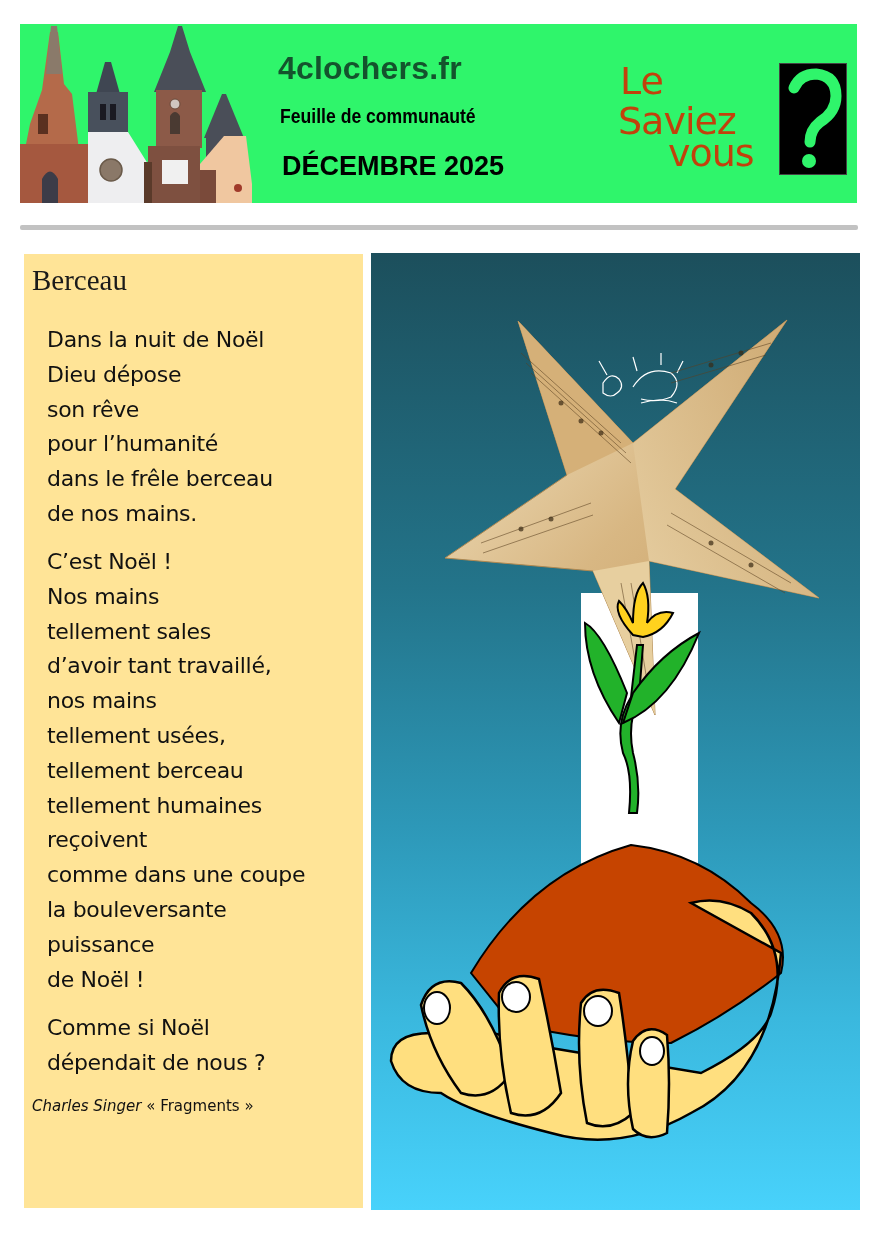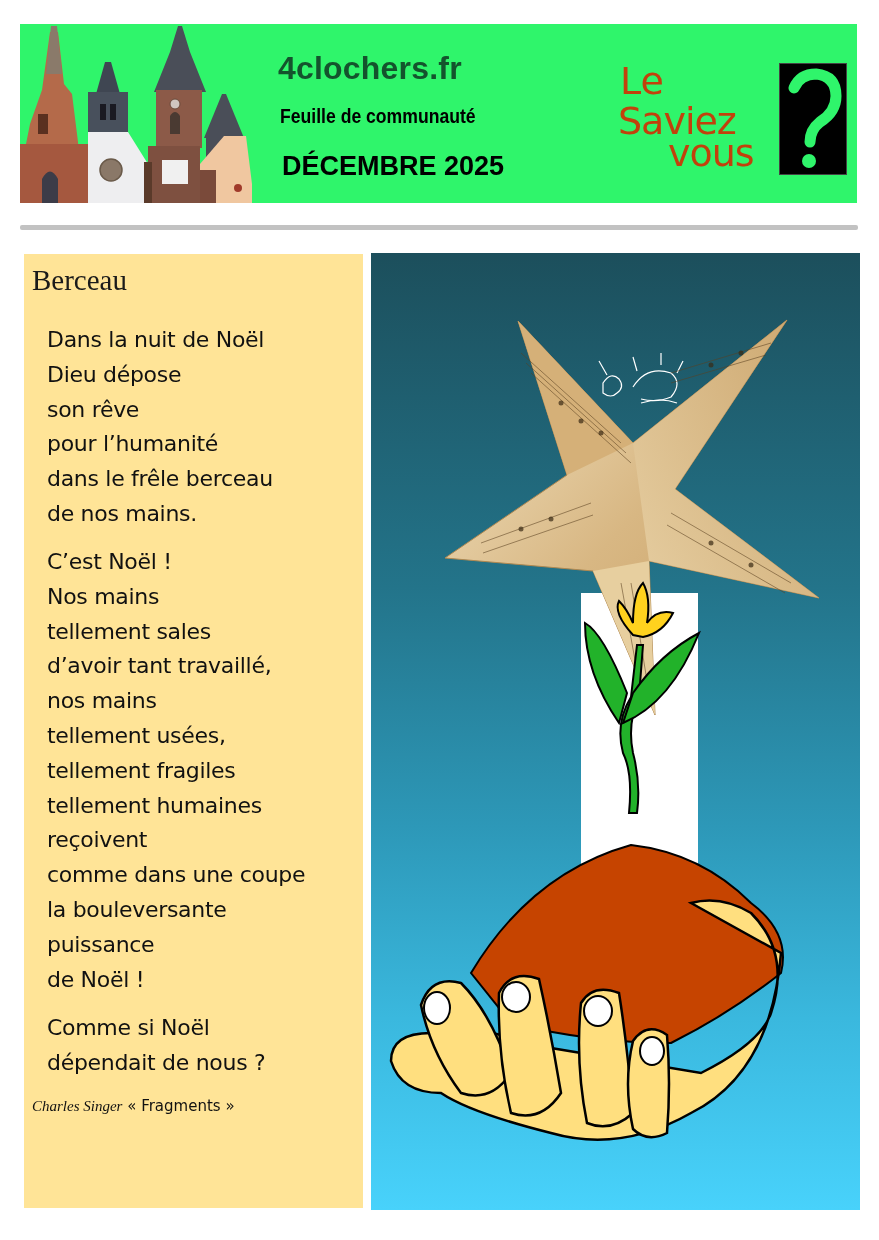--- a/index.html
+++ b/index.html
@@ -59,21 +59,21 @@
       line-height: 34.8px; letter-spacing: -0.3px;
     }
     .stanza div { white-space: nowrap; }
     .s1 { top: 69px; }
     .s2 { top: 291px; }
     .s3 { top: 757px; }
     .credit {
       position: absolute; left: 8px; top: 843px;
       font-family: "DejaVu Sans", sans-serif; font-size: 15px; color: #111; white-space: nowrap;
     }
-    .credit .author { font-style: italic; font-family: Liberation Serif, serif; }
+    .credit .author { font-style: italic; }
     .art-panel {
       position: absolute; left: 371px; top: 253px; width: 489px; height: 957px;
       background: linear-gradient(to bottom, #1c4f5c 0%, #23748a 35%, #2d98b8 60%, #3ab8de 80%, #48d2fb 100%);
       overflow: hidden;
     }
     .art-panel svg { position: absolute; left: 0; top: 0; }
   </style>
 </head>
 <body>
 
@@ -141,21 +141,21 @@
     <div>de nos mains.</div>
   </div>
 
   <div class="stanza s2">
     <div>C’est Noël !</div>
     <div>Nos mains</div>
     <div>tellement sales</div>
     <div>d’avoir tant travaillé,</div>
     <div>nos mains</div>
     <div>tellement usées,</div>
-    <div>tellement fragiles</div>
+    <div>tellement berceau</div>
     <div>tellement humaines</div>
     <div>reçoivent</div>
     <div>comme dans une coupe</div>
     <div>la bouleversante</div>
     <div>puissance</div>
     <div>de Noël !</div>
   </div>
 
   <div class="stanza s3">
     <div>Comme si Noël</div>

